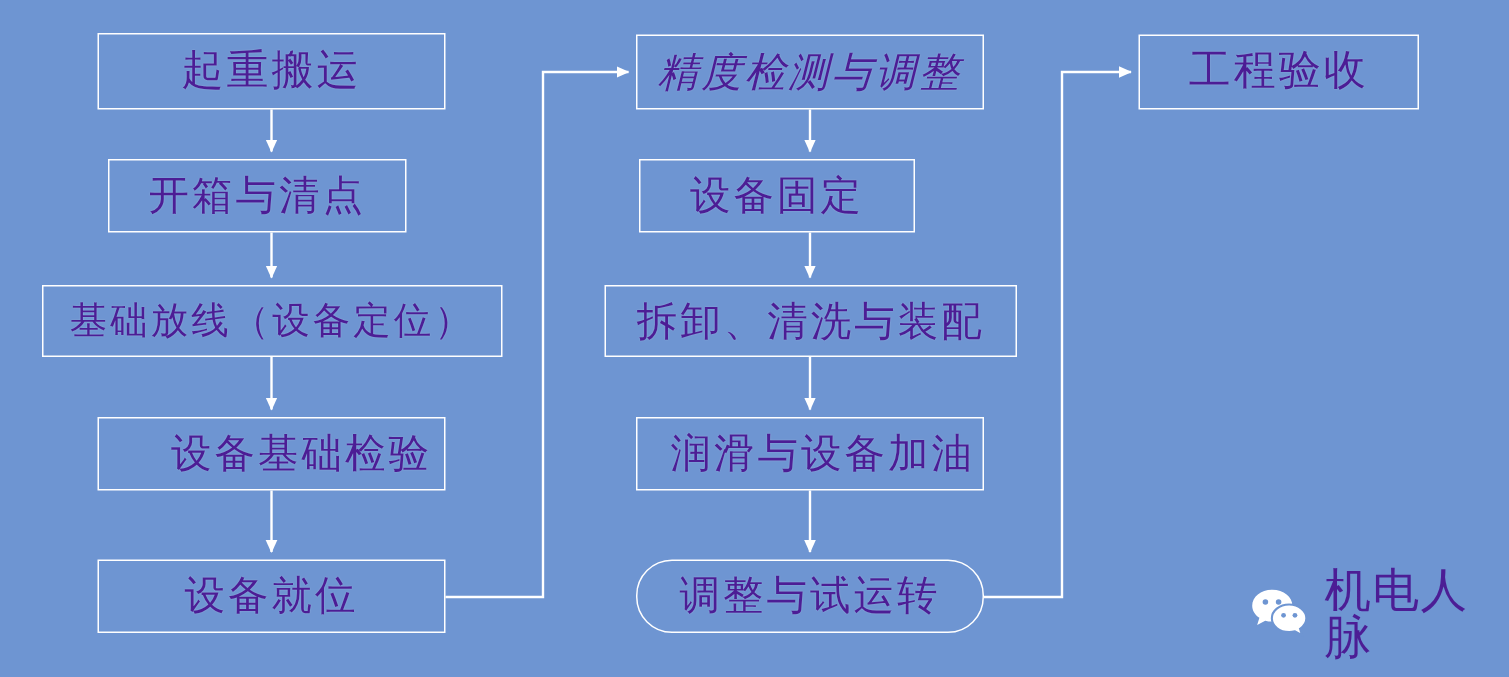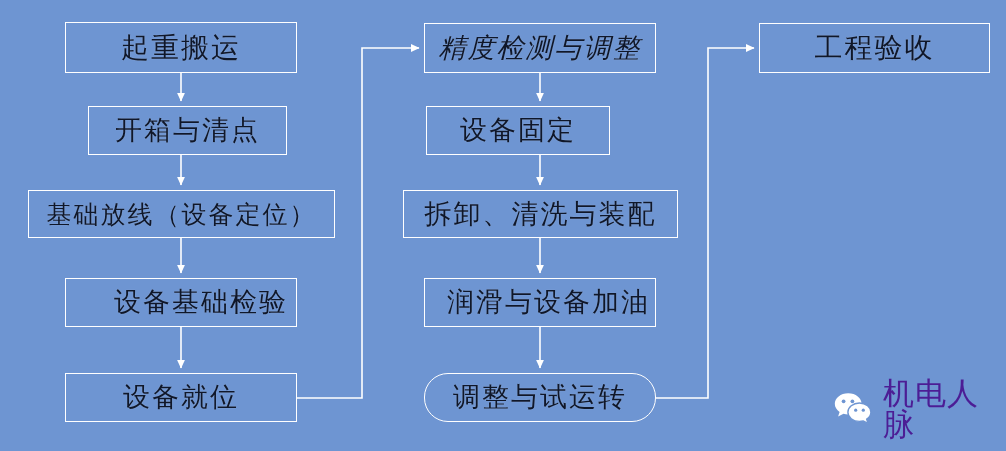--- a/index.html
+++ b/index.html
@@ -17,21 +17,21 @@
     position: relative;
     width: 1006px;
     height: 451px;
     background: #6e95d2;
   }
   .node {
     position: absolute;
     box-sizing: border-box;
     border: 1.5px solid #ffffff;
     background: transparent;
-    color: #0f172a;
+    color: #4c1d95;
     display: flex;
     align-items: center;
     justify-content: center;
     letter-spacing: 2px;
     line-height: 1;
     white-space: nowrap;
     text-shadow: 0 0 1px rgba(255,255,255,0.35);
   }
   .node .node-label {
     display: block;
@@ -88,21 +88,21 @@
     <polyline fill="none" stroke="#ffffff" stroke-width="1.6" marker-end="url(#arrowhead)" points="540,238 540,273"></polyline>
     <polyline fill="none" stroke="#ffffff" stroke-width="1.6" marker-end="url(#arrowhead)" points="540,327 540,368"></polyline>
 
     <polyline fill="none" stroke="#ffffff" stroke-width="1.6" marker-end="url(#arrowhead)" points="656,398 708,398 708,48 754,48"></polyline>
   </svg>
 
   <div class="node" style="left:65px; top:22px; width:232px; height:51px; font-size:28px;">
     <span class="node-label">起重搬运</span>
   </div>
 
-  <div class="node" style="left:88px; top:106px; width:199px; height:49px; font-size:27px;">
+  <div class="node" style="left:72px; top:106px; width:199px; height:49px; font-size:27px;">
     <span class="node-label">开箱与清点</span>
   </div>
 
   <div class="node" style="left:28px; top:190px; width:307px; height:48px; font-size:25px;">
     <span class="node-label">基础放线（设备定位）</span>
   </div>
 
   <div class="node" style="left:65px; top:278px; width:232px; height:49px; font-size:27px;padding-left:40px;">
     <span class="node-label">设备基础检验</span>
   </div>
@@ -124,21 +124,21 @@
   </div>
 
   <div class="node" style="left:424px; top:278px; width:232px; height:49px; font-size:27px;padding-left:17px;">
     <span class="node-label">润滑与设备加油</span>
   </div>
 
   <div class="node" style="left:424px; top:373px; width:232px; height:49px; font-size:27px;border-radius:24px;">
     <span class="node-label">调整与试运转</span>
   </div>
 
-  <div class="node" style="left:759px; top:23px; width:231px; height:50px; font-size:28px;">
+  <div class="node" style="left:759px; top:23px; width:187px; height:50px; font-size:28px;">
     <span class="node-label">工程验收</span>
   </div>
 
   <div id="watermark">
     <span>
       <svg class="wechat-glyph" width="40" height="34" viewBox="0 0 40 34" xmlns="http://www.w3.org/2000/svg">
 
         <path d="M14.2 1.2 C6.6 1.2 0.8 6.0 0.8 11.8 C0.8 15.1 2.7 18.0 5.6 19.9 L4.1 24.6 L9.5 21.8
                  C10.9 22.2 12.5 22.4 14.2 22.4 C21.8 22.4 27.6 17.6 27.6 11.8 C27.6 6.0 21.8 1.2 14.2 1.2 Z" fill="#ffffff"></path>
         <circle cx="9.6" cy="9.3" r="1.85" fill="#6e95d2"></circle>

